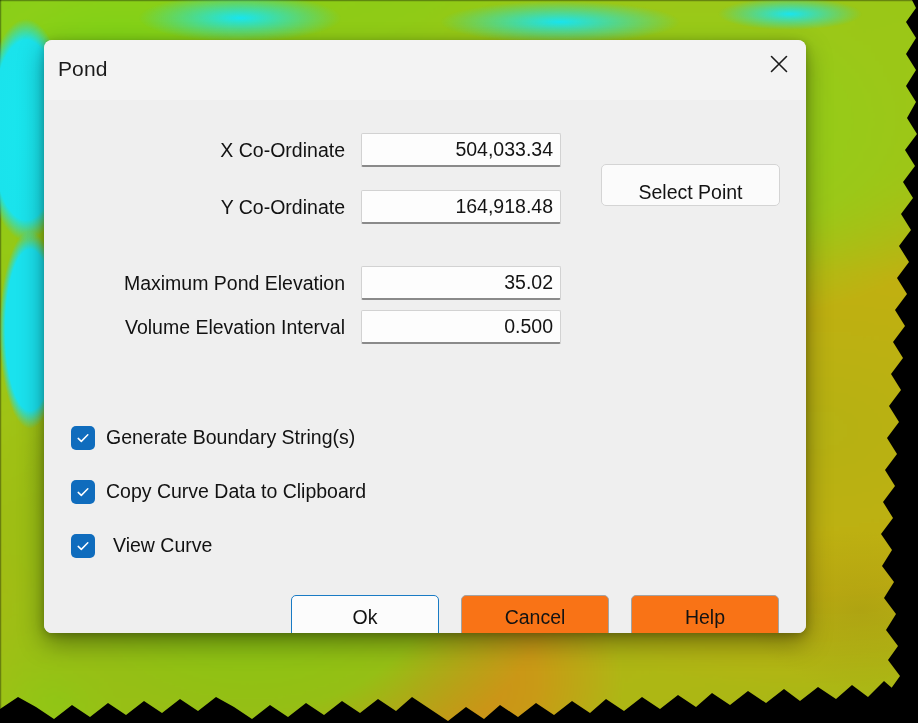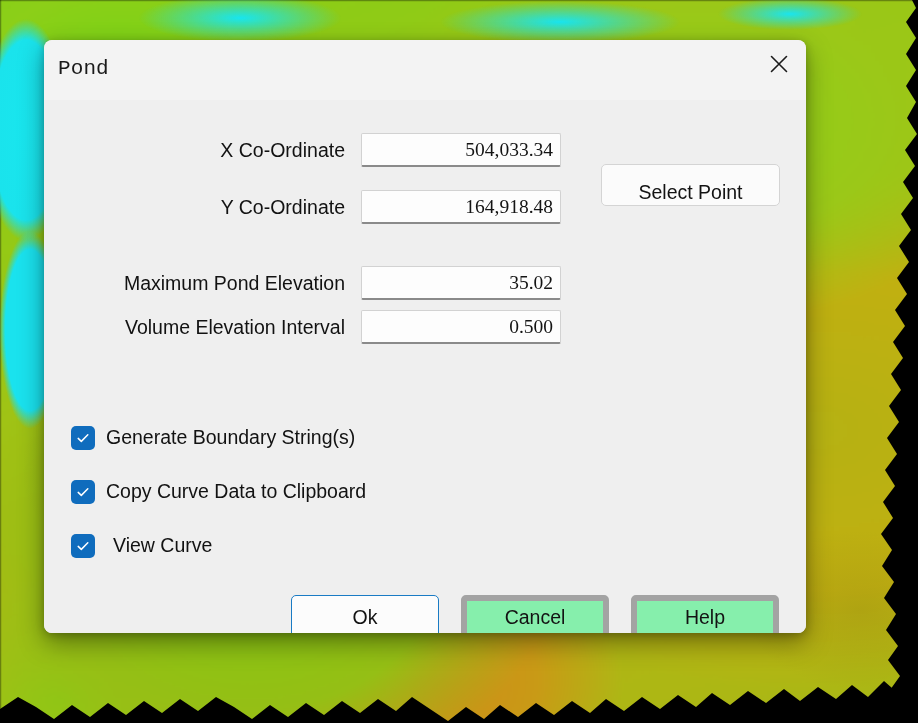--- a/index.html
+++ b/index.html
@@ -81,21 +81,20 @@
     box-shadow: 0 10px 26px rgba(0,0,0,0.38), 0 2px 8px rgba(0,0,0,0.22);
     overflow: hidden;
   }
   #title-bar {
     position: absolute;
     left: 0; top: 0;
     width: 762px; height: 60px;
     background: #f3f3f3;
     border-top-left-radius: 8px;
     border-top-right-radius: 8px;
-    font-family: Liberation Mono, monospace;
   }
   #dialog-title {
     position: absolute;
     left: 14px; top: 17px;
     font-size: 21px;
     color: #1a1a1a;
     letter-spacing: 0.1px;
   }
   #close-button {
     position: absolute;
@@ -133,21 +132,21 @@
   .text-input {
     position: absolute;
     left: 317px;
     width: 200px;
     height: 34px;
     background: #fdfdfd;
     border: 1px solid #d2d2d2;
     border-bottom: 2px solid #8a8a8a;
     border-radius: 2px;
     padding: 0 7px 0 5px;
-    font-family: Liberation Serif, serif;
+    font-family: Liberation Sans, sans-serif;
     font-size: 19.5px;
     color: #141414;
     text-align: right;
     line-height: 31px;
     outline: none;
   }
   #row-x { top: 33px; }
   #row-y { top: 90px; padding-left: 37px; }
   #row-maxelev { top: 166px; }
   #row-interval { top: 210px; }
@@ -194,22 +193,22 @@
     font-size: 19.5px;
     color: #121212;
     white-space: nowrap;
   }
 
   
   .dialog-button {
     position: absolute;
     top: 495px;
     height: 44px;
-    background: #86efac;
-    border: 6px solid #a3a3a3;
+    background: #f97316;
+    border: 1px solid #a3a3a3;
     border-radius: 5px;
     font-family: "Liberation Sans", sans-serif;
     font-size: 19.5px;
     color: #131313;
     cursor: default;
     padding: 0;
   }
   #ok-button {
     left: 247px; width: 148px;
     border: 1px solid #1a7bc4;

